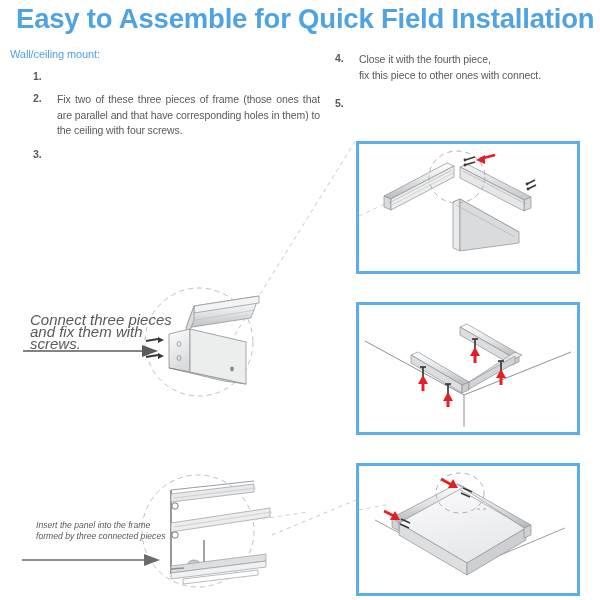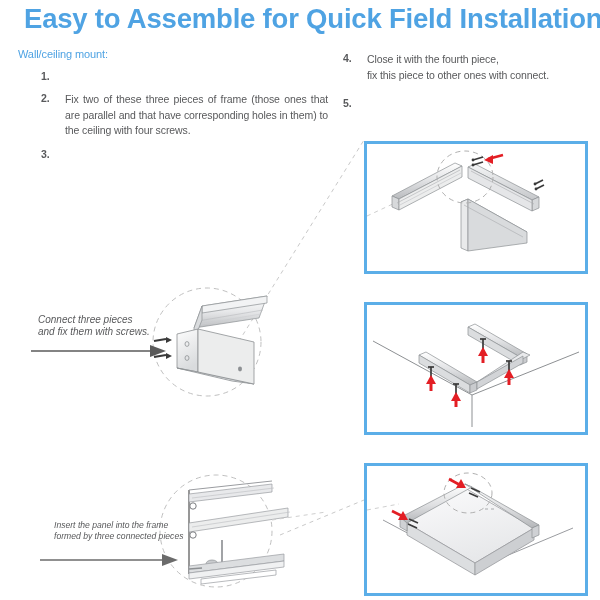--- a/index.html
+++ b/index.html
@@ -11,21 +11,20 @@
     height: 600px;
     background: #ffffff;
     font-family: "Liberation Sans", sans-serif;
     color: #58595b;
     position: relative;
     overflow: hidden;
   }
   .page {
     position: absolute;
     inset: 0;
-    margin-left: 8px;
   }
 
   
   .title {
     position: absolute;
     left: 16px;
     top: 0px;
     width: 570px;
     font-size: 27.5px;
     font-weight: bold;
@@ -101,26 +100,26 @@
   #panel-2 { left: 356px; top: 302px; width: 224px; height: 133px; }
   #panel-3 { left: 356px; top: 463px; width: 224px; height: 133px; }
 
   .panel svg, .detail svg, .leader svg { display: block; }
 
   
   .detail {
     position: absolute;
   }
   #detail-1 { left: 18px; top: 286px; width: 290px; height: 130px; }
-  #detail-2 { left: 18px; top: 468px; width: 300px; height: 132px; }
+  #detail-2 { left: 8px; top: 468px; width: 300px; height: 132px; }
 
   .callout-text {
     position: absolute;
     font-style: italic;
-    font-size: 10px;
+    font-size: 15px;
     line-height: 12px;
     color: #58595b;
     white-space: pre-line;
   }
   #callout-text-1 { left: 12px; top: 28px; width: 150px; }
   #callout-text-2 { left: 28px; top: 52px; width: 165px; font-size: 8.6px; line-height: 11px; }
 
   
   .leader {
     position: absolute;

